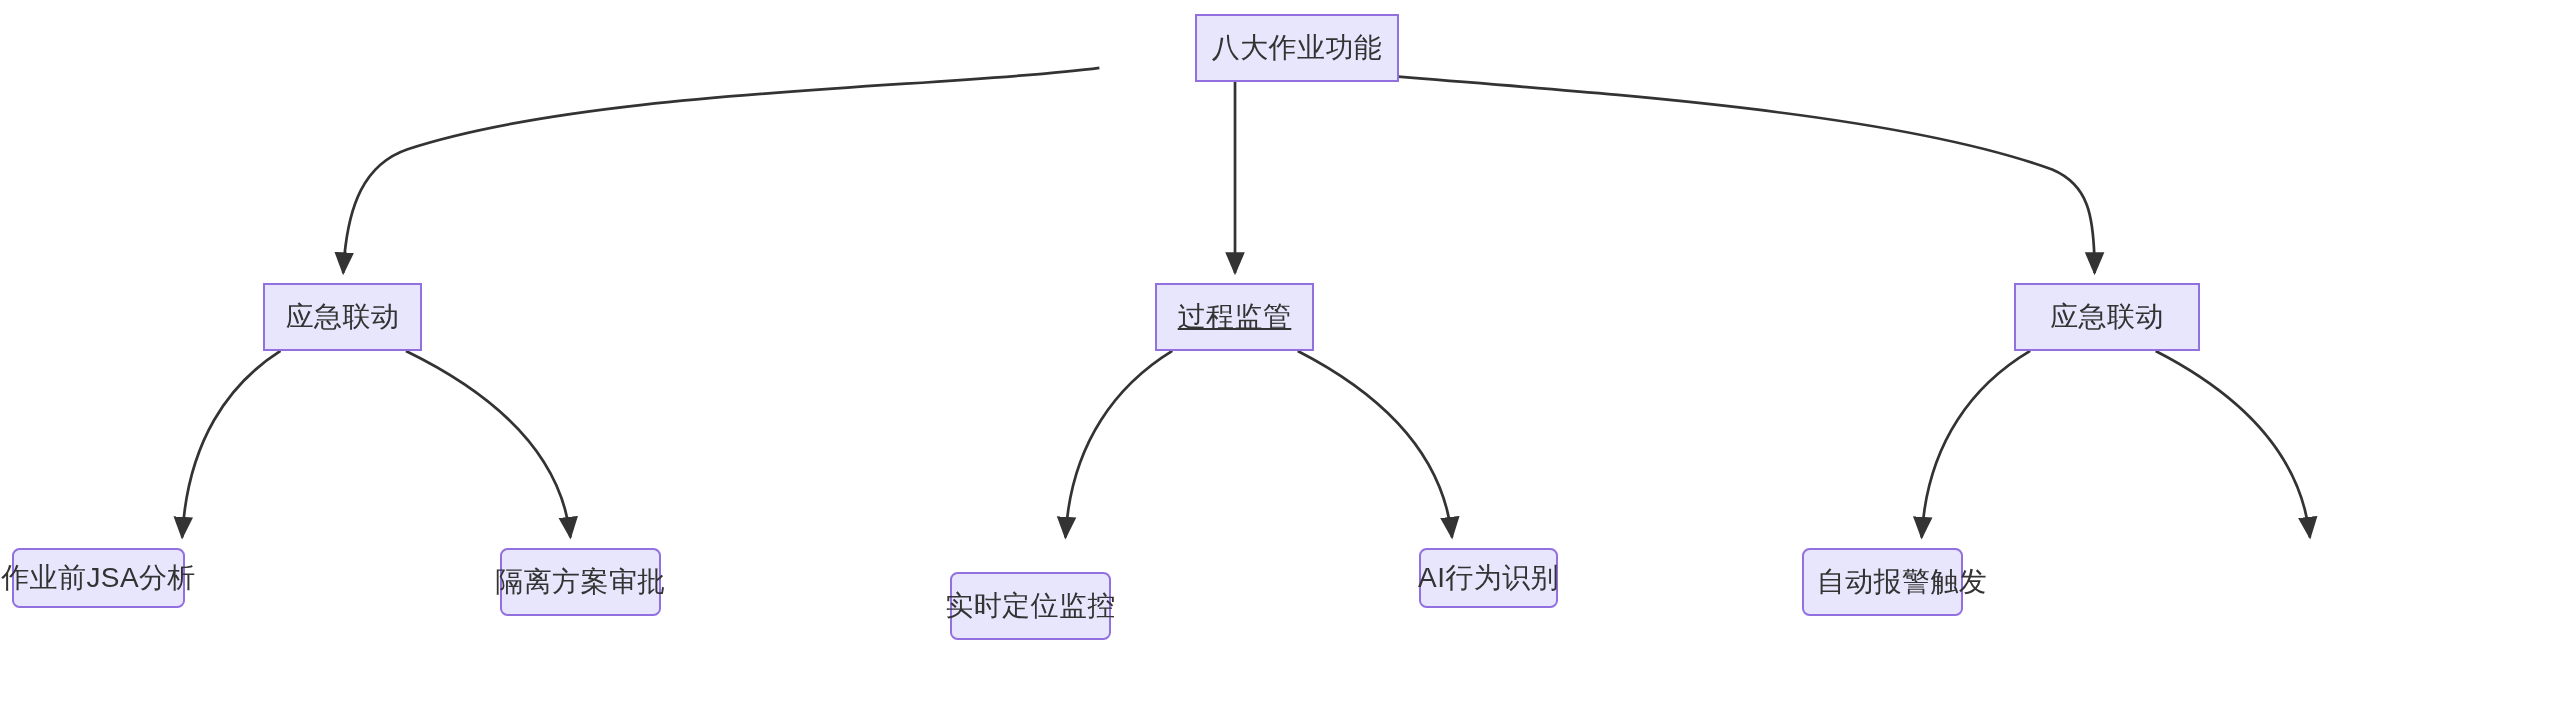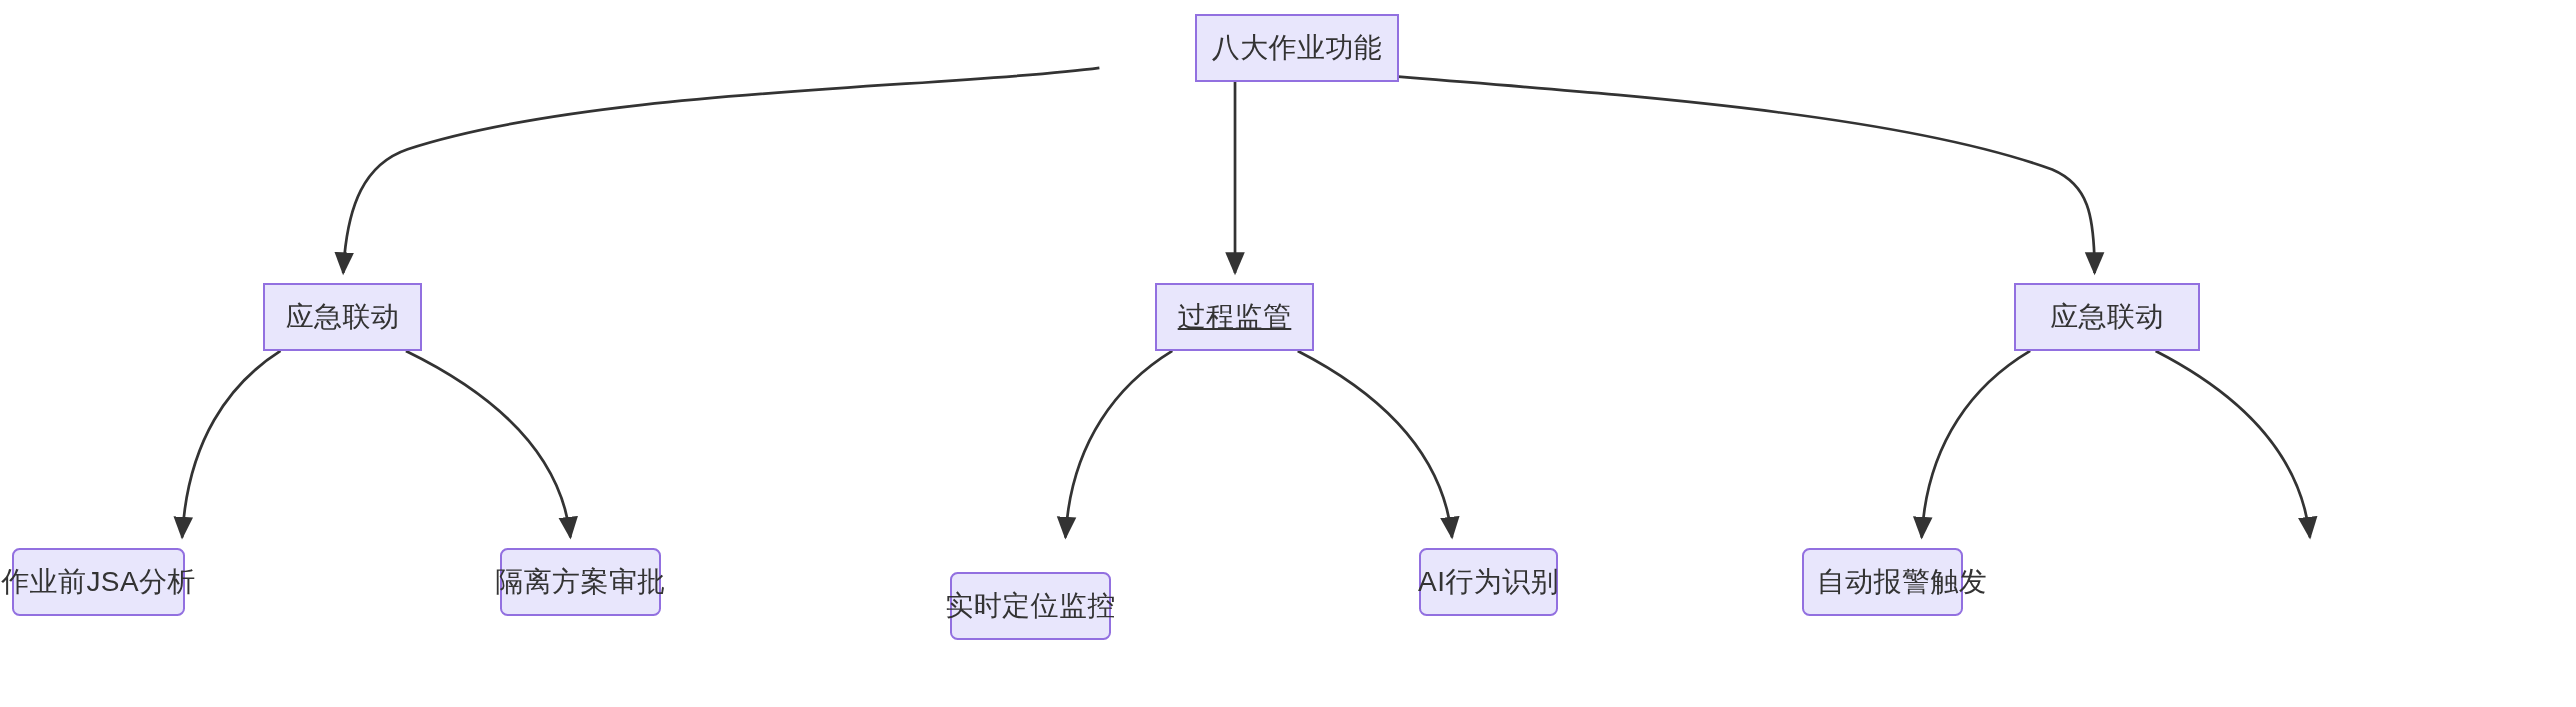--- a/index.html
+++ b/index.html
@@ -89,33 +89,33 @@
   </div>
 
   <div class="node node-branch" style="left:1155px; top:283px; width:159px; height:68px;text-decoration:underline;">
     <span class="node-label">过程监管</span>
   </div>
 
   <div class="node node-branch" style="left:2014px; top:283px; width:186px; height:68px;">
     <span class="node-label">应急联动</span>
   </div>
 
-  <div class="node node-leaf" style="left:12px; top:548px; width:173px; height:68px;">
+  <div class="node node-leaf" style="left:12px; top:548px; width:173px; height:60px;">
     <span class="node-label">作业前JSA分析</span>
   </div>
 
   <div class="node node-leaf" style="left:500px; top:548px; width:161px; height:68px;">
     <span class="node-label">隔离方案审批</span>
   </div>
 
   <div class="node node-leaf" style="left:950px; top:548px; width:161px; height:68px;margin-top:24px;">
     <span class="node-label">实时定位监控</span>
   </div>
 
-  <div class="node node-leaf" style="left:1419px; top:548px; width:139px; height:68px;">
+  <div class="node node-leaf" style="left:1419px; top:548px; width:139px; height:60px;">
     <span class="node-label">AI行为识别</span>
   </div>
 
   <div class="node node-leaf" style="left:1802px; top:548px; width:161px; height:68px;padding-left:39px;">
     <span class="node-label">自动报警触发</span>
   </div>
 
 
 </div>
 

